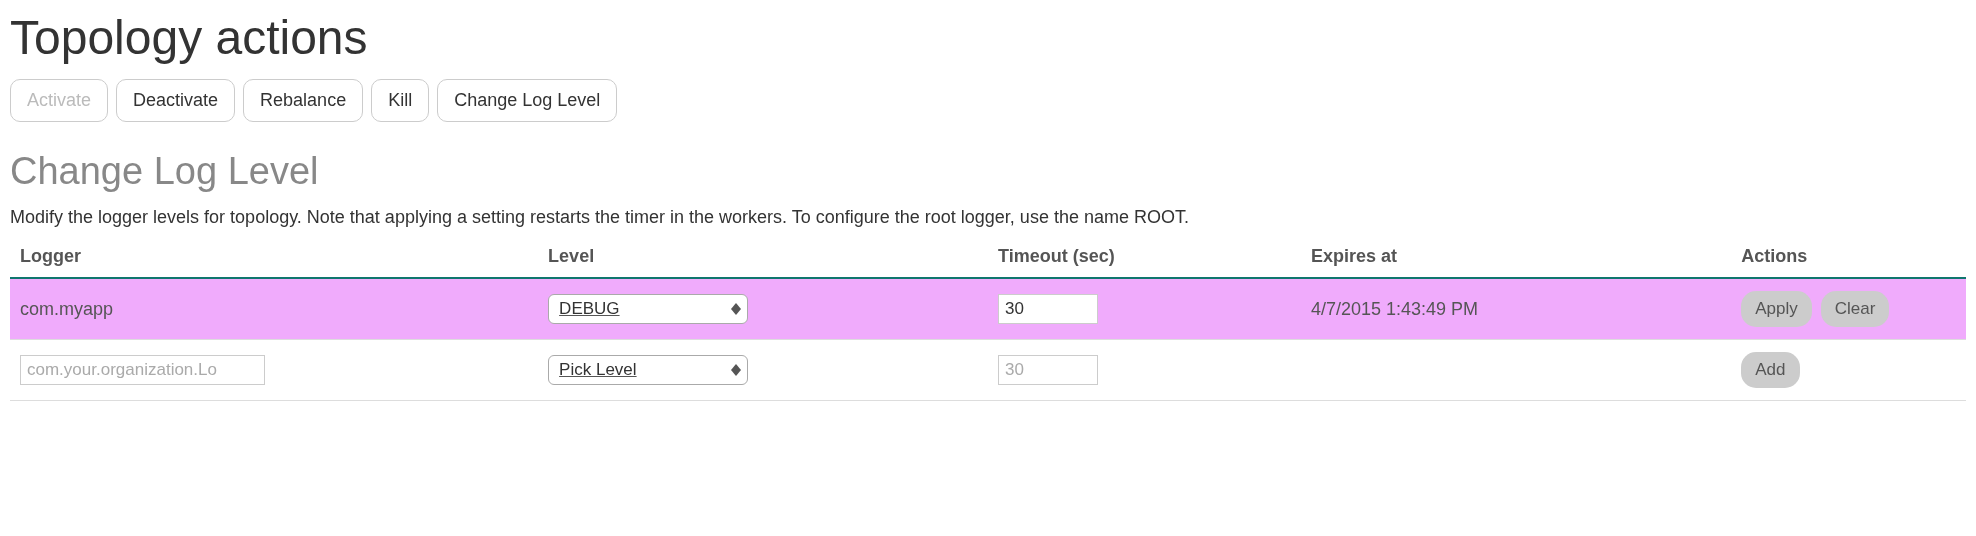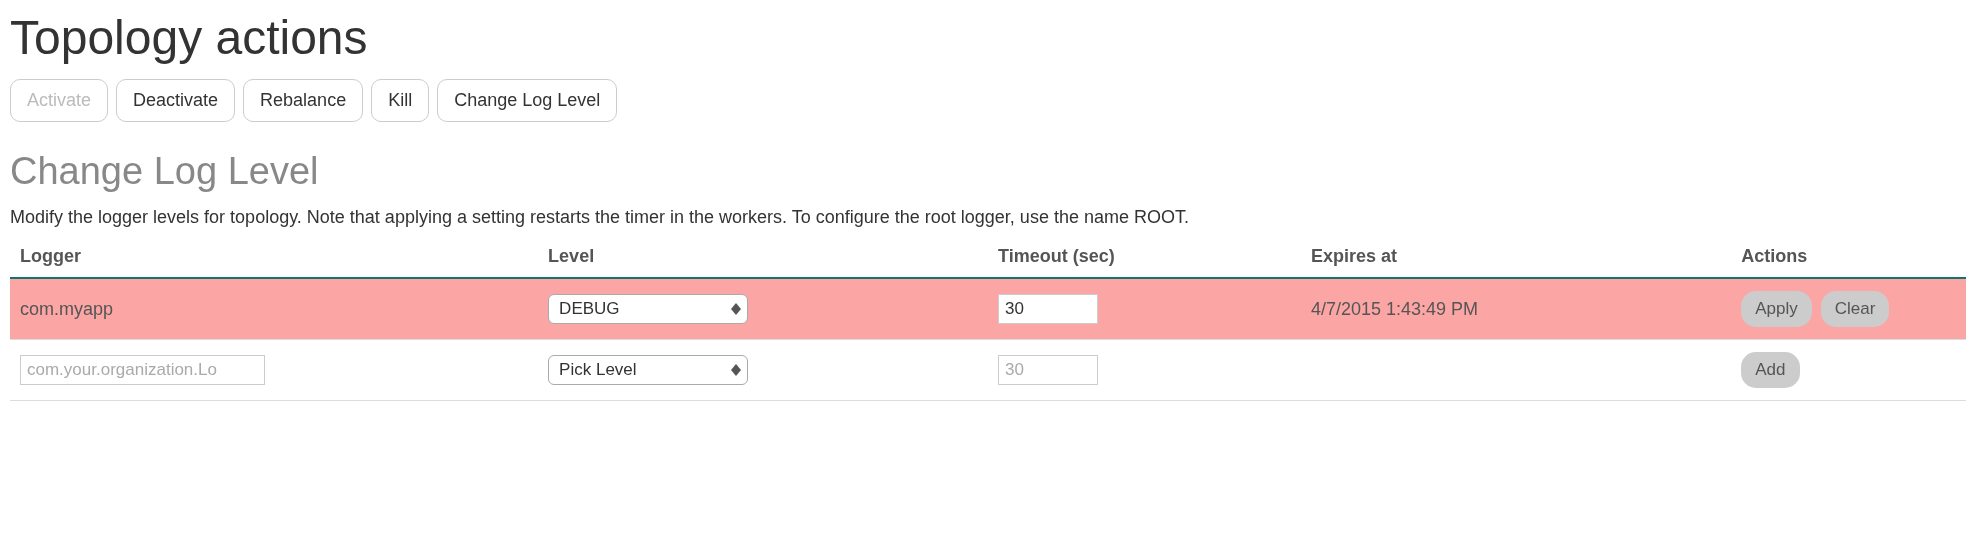--- a/index.html
+++ b/index.html
@@ -61,41 +61,42 @@
     padding: 10px 10px;
     border-bottom: 2px solid #0f766e;
   }
   tbody td {
     padding: 12px 10px;
     border-top: 1px solid #ddd;
     vertical-align: middle;
     color: #555;
   }
   tbody tr:nth-child(1) td {
-    background: #fca5a5;
+    background: #f0abfc;
   }
   tbody tr:last-child td {
     border-bottom: 1px solid #ddd;
   }
   col.c-logger   { width: 27%; }
   col.c-level    { width: 23%; }
   col.c-timeout  { width: 16%; }
   col.c-expires  { width: 22%; }
   col.c-actions  { width: 12%; }
   .select-wrap {
     display: inline-flex;
     align-items: center;
     border: 1px solid #aaa;
     border-radius: 6px;
     background: #fff;
     height: 30px;
     width: 200px;
     padding: 0 6px 0 10px;
     position: relative;
     cursor: pointer;
+    text-decoration: underline;
   }
   .select-wrap span.val {
     flex: 1 1 auto;
     color: #333;
     font-size: 17px;
     overflow: hidden; white-space: nowrap;
   }
   .select-wrap .arrows {
     flex: 0 0 auto;
     display: flex;

